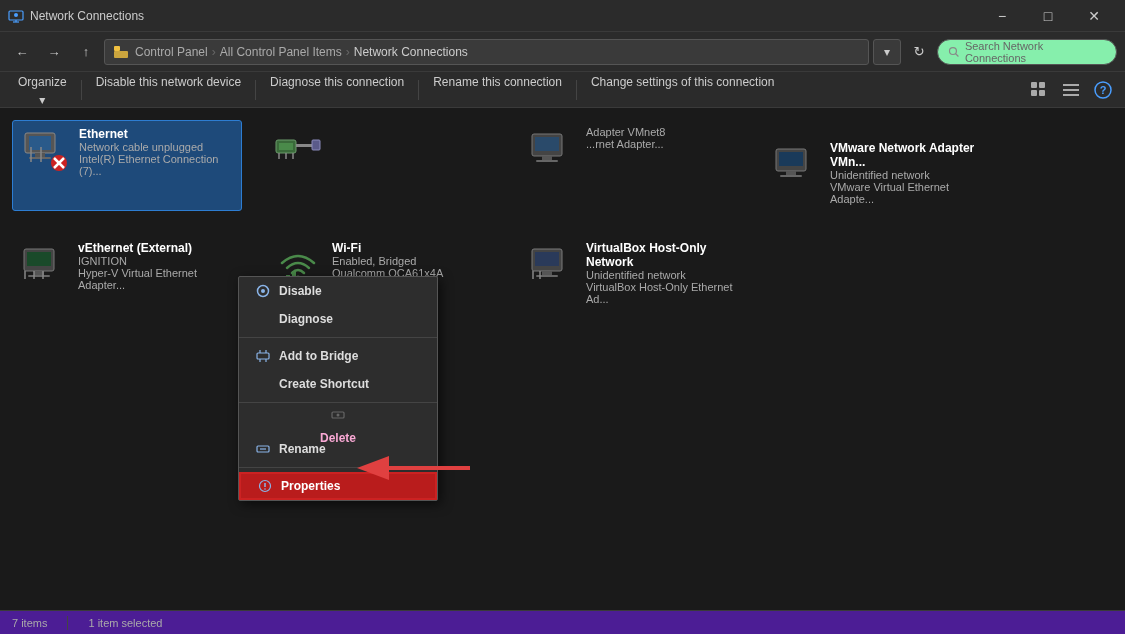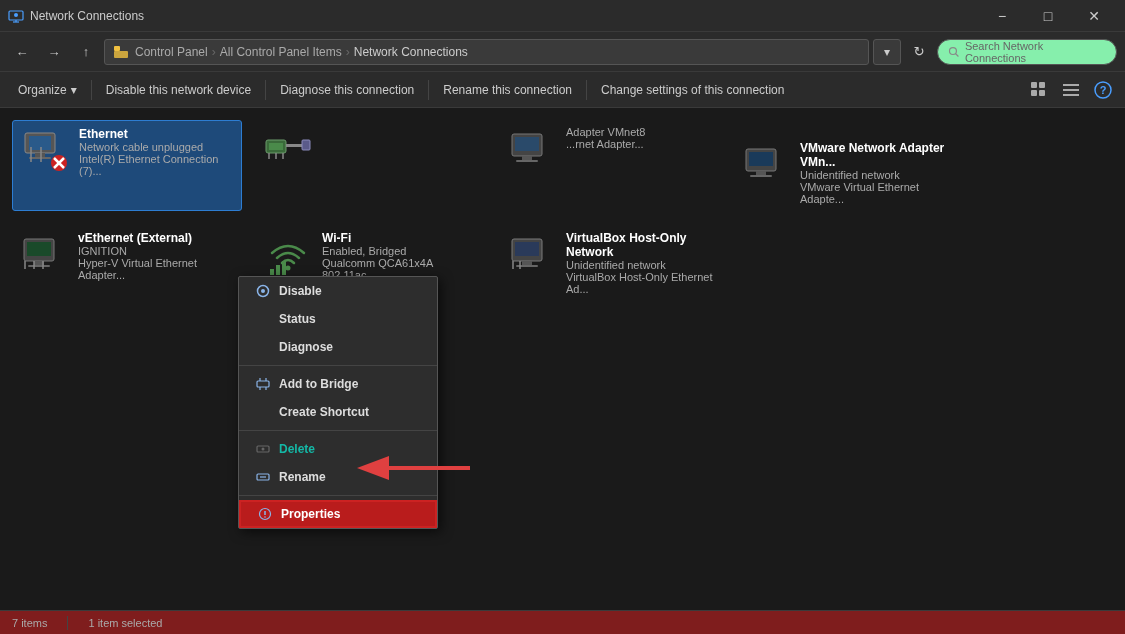--- a/index.html
+++ b/index.html
@@ -106,20 +106,21 @@
       gap: 0;
     }
     .toolbar-btn {
       height: 30px;
       padding: 0 10px;
       background: none; border: none;
       color: #cccccc; font-size: 12px;
       cursor: pointer;
       display: flex; align-items: center; gap: 4px;
       border-radius: 3px;
+      flex-direction: column;
     }
     .toolbar-sep {
       width: 1px; height: 20px;
       background: #444; margin: 0 4px;
     }
     .toolbar-right {
       margin-left: auto;
       display: flex; align-items: center; gap: 4px;
     }
     .view-btn {
@@ -128,21 +129,21 @@
       display: flex; align-items: center; justify-content: center;
       cursor: pointer; border-radius: 3px;
     }
 
     
     .main-content {
       height: calc(634px - 32px - 40px - 36px - 24px);
       background: #1a1a1a;
       display: flex;
       padding: 12px;
-      gap: 14px;
+      gap: 24px;
       flex-wrap: wrap;
       align-content: flex-start;
       position: relative;
     }
 
     
     .net-item {
       display: flex;
       align-items: flex-start;
       width: 230px;
@@ -159,21 +160,21 @@
       position: relative;
     }
     .net-info { flex: 1; min-width: 0; }
     .net-name { font-weight: 600; font-size: 12px; color: #fff; }
     .net-status { font-size: 11px; color: #aaa; }
     .net-adapter { font-size: 11px; color: #aaa; }
 
     
     .status-bar {
       height: 24px;
-      background: #7f1d1d;
+      background: #4c1d95;
       border-top: 1px solid #3a3a3a;
       display: flex;
       align-items: center;
       padding: 0 12px;
       font-size: 11px;
       color: #aaa;
       gap: 20px;
       position: absolute;
       bottom: 0;
       left: 0;
@@ -197,21 +198,21 @@
       height: 28px;
       display: flex;
       align-items: center;
       padding: 0 16px;
       font-size: 12px;
       color: #ddd;
       cursor: pointer;
       gap: 8px;
       font-weight: bold;
     }
-    .ctx-item.disabled { color: #14b8a6; cursor: default; }
+    .ctx-item.disabled { color: #f9a8d4; cursor: default; flex-direction: column; }
     .ctx-item.highlighted {
       background: #1e4a7a;
       border: 2px solid #e04040;
       color: #fff;
       font-weight: 600;
     }
     .ctx-separator {
       height: 1px;
       background: #444;
       margin: 4px 0;
@@ -460,24 +461,20 @@
       <span class="ctx-icon">
         <svg width="14" height="14" viewBox="0 0 14 14">
           <circle cx="7" cy="7" r="5.5" fill="none" stroke="#8ab4e8" stroke-width="1.5"></circle>
           <circle cx="7" cy="7" r="2" fill="#8ab4e8"></circle>
         </svg>
       </span>
       <span>Disable</span>
     </div>
     <div class="ctx-item">
       <span class="ctx-icon"></span>
-      <span>Status</span>
-    </div>
-    <div class="ctx-item">
-      <span class="ctx-icon"></span>
       <span>Diagnose</span>
     </div>
     <div class="ctx-separator"></div>
     <div class="ctx-item">
       <span class="ctx-icon">
         <svg width="14" height="14" viewBox="0 0 14 14">
           <rect x="1" y="4" width="12" height="6" rx="1" fill="none" stroke="#8ab4e8" stroke-width="1.2"></rect>
           <line x1="4" y1="1" x2="4" y2="4" stroke="#8ab4e8" stroke-width="1.2"></line>
           <line x1="10" y1="1" x2="10" y2="4" stroke="#8ab4e8" stroke-width="1.2"></line>
           <line x1="4" y1="10" x2="4" y2="13" stroke="#8ab4e8" stroke-width="1.2"></line>

